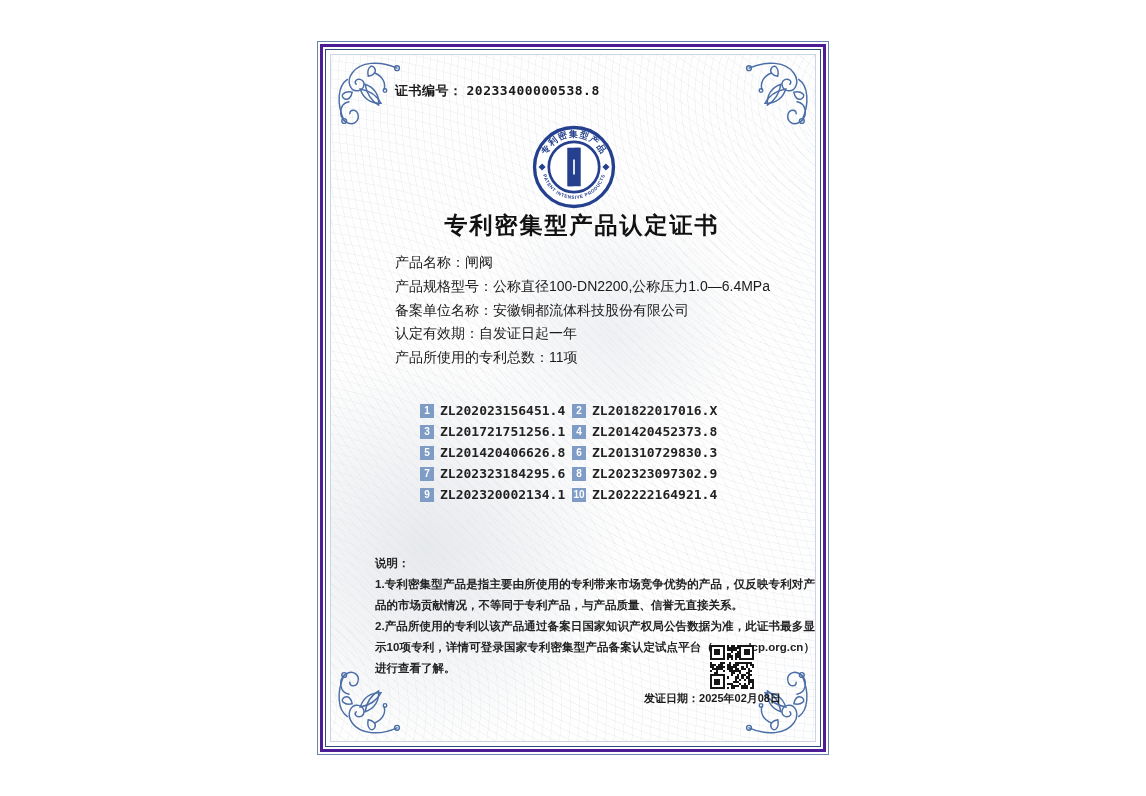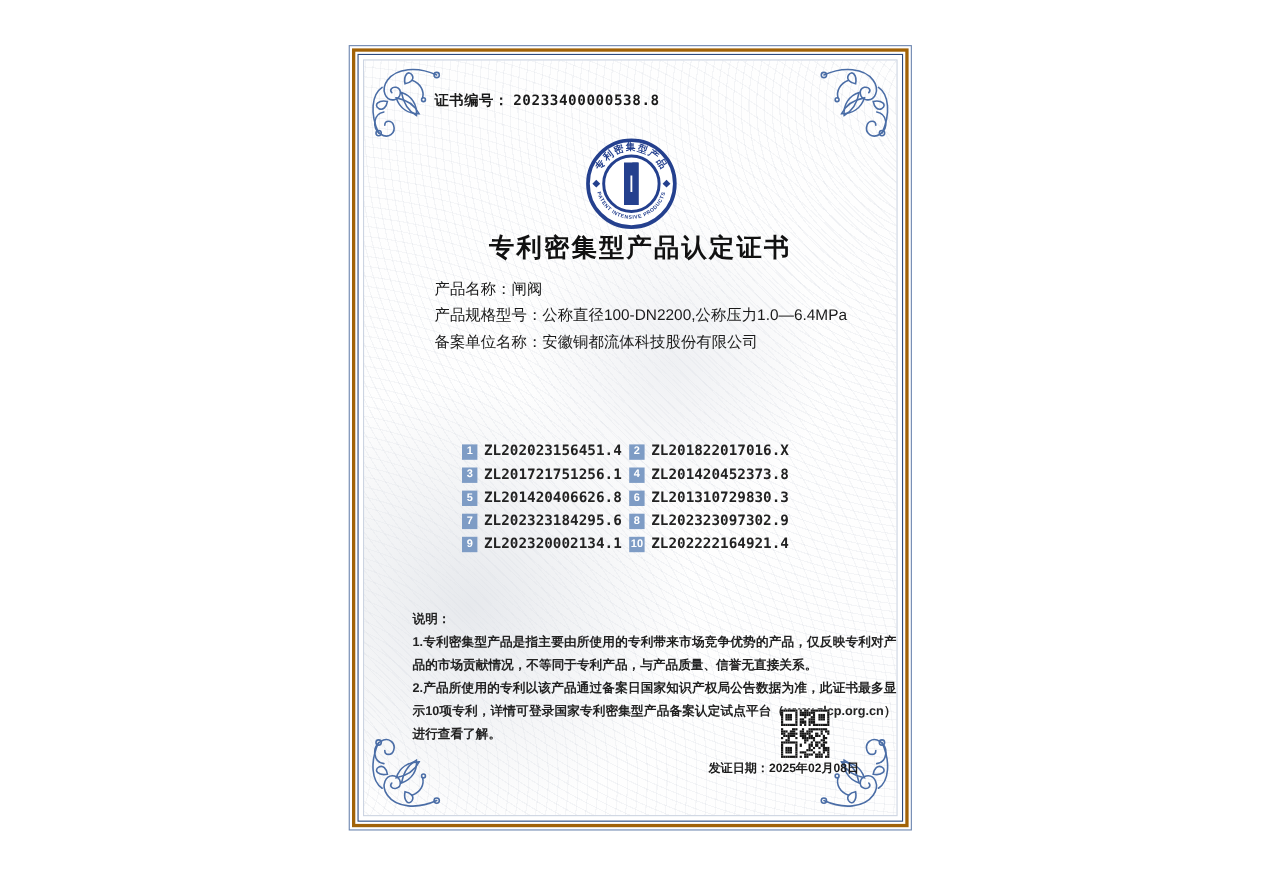--- a/index.html
+++ b/index.html
@@ -1,21 +1,21 @@
 <!DOCTYPE html>
 <html><head>
 <meta charset="utf-8">
 <style>
   html,body{margin:0;padding:0;background:#ffffff;}
   *{box-sizing:border-box;}
   .page{position:relative;width:1146px;height:796px;background:#ffffff;overflow:hidden;
         font-family:"Liberation Sans","DejaVu Sans",sans-serif;color:#1a1a1a;}
   .cert{position:absolute;left:317px;top:41px;width:512px;height:714px;
         border:1px solid #6b84ae;padding:2px;background:#fff;}
-  .b2{border:3px solid #a16207;padding:2px;width:100%;height:100%;}
+  .b2{border:3px solid #4c1d95;padding:2px;width:100%;height:100%;}
   .b3{border:1px solid #2c4a7d;padding:4px;width:100%;height:100%;}
   .content{position:relative;width:100%;height:100%;border:1px solid #ccd4e2;background:
       radial-gradient(circle at 20% 72%, rgba(223,226,231,0.75), rgba(223,226,231,0) 32%),
       radial-gradient(circle at 58% 40%, rgba(229,231,236,0.6), rgba(229,231,236,0) 28%),
       repeating-radial-gradient(circle at 110% 6%, rgba(188,195,208,0.16) 0 1px, transparent 1px 7px),
       repeating-radial-gradient(circle at -12% 95%, rgba(188,195,208,0.14) 0 1px, transparent 1px 9px),
       #fefefe;}
   .orn{position:absolute;width:80px;height:80px;pointer-events:none;}
   .orn svg{width:100%;height:100%;}
   .orn.tl{left:2px;top:2px;}
@@ -108,20 +108,22 @@
               <path d="M58,73 h-15 v-14 h8 v-32 h7 Z"></path>
             </g>
           </svg>
 
           <h1 class="title">专利密集型产品认定证书</h1>
 
           <div class="fields">
             <div><span>产品名称：</span><span>闸阀</span></div>
             <div><span>产品规格型号：</span><span>公称直径100-DN2200,公称压力1.0—6.4MPa</span></div>
             <div><span>备案单位名称：</span><span>安徽铜都流体科技股份有限公司</span></div>
+            <div><span>认定有效期：</span><span>自发证日起一年</span></div>
+            <div><span>产品所使用的专利总数：</span><span>11项</span></div>
           </div>
 
           <div class="patents">
             <div class="prow">
                 <span class="pbadge">1</span>
                 <span class="pnum">ZL202023156451.4</span>
               </div>
             <div class="prow">
                 <span class="pbadge">2</span>
                 <span class="pnum">ZL201822017016.X</span>

